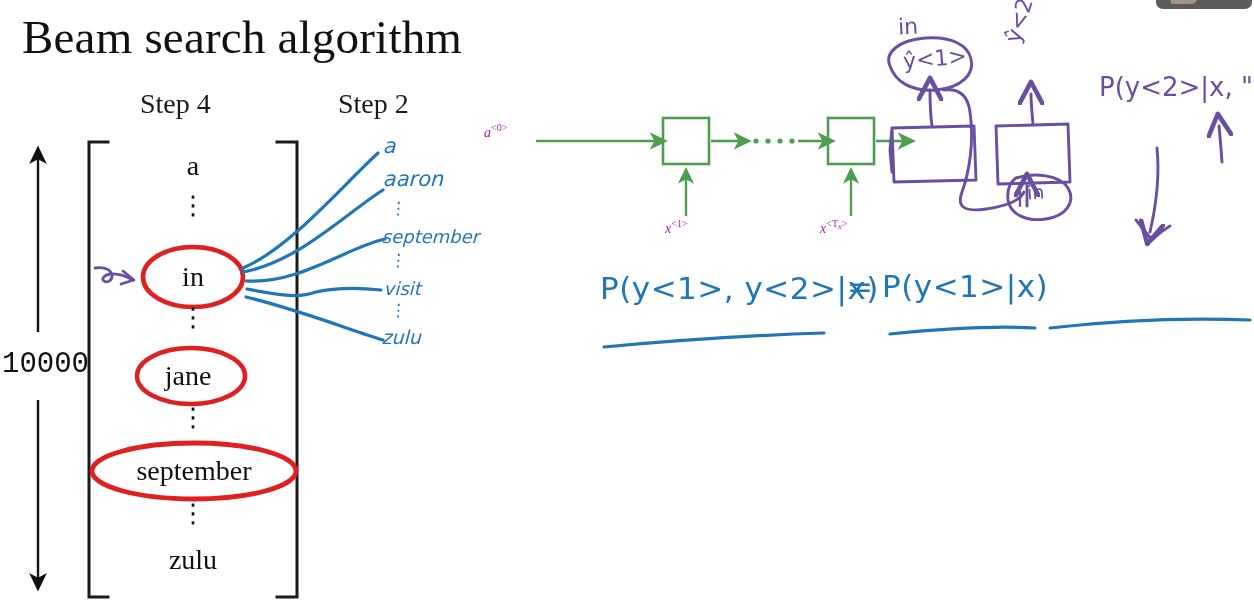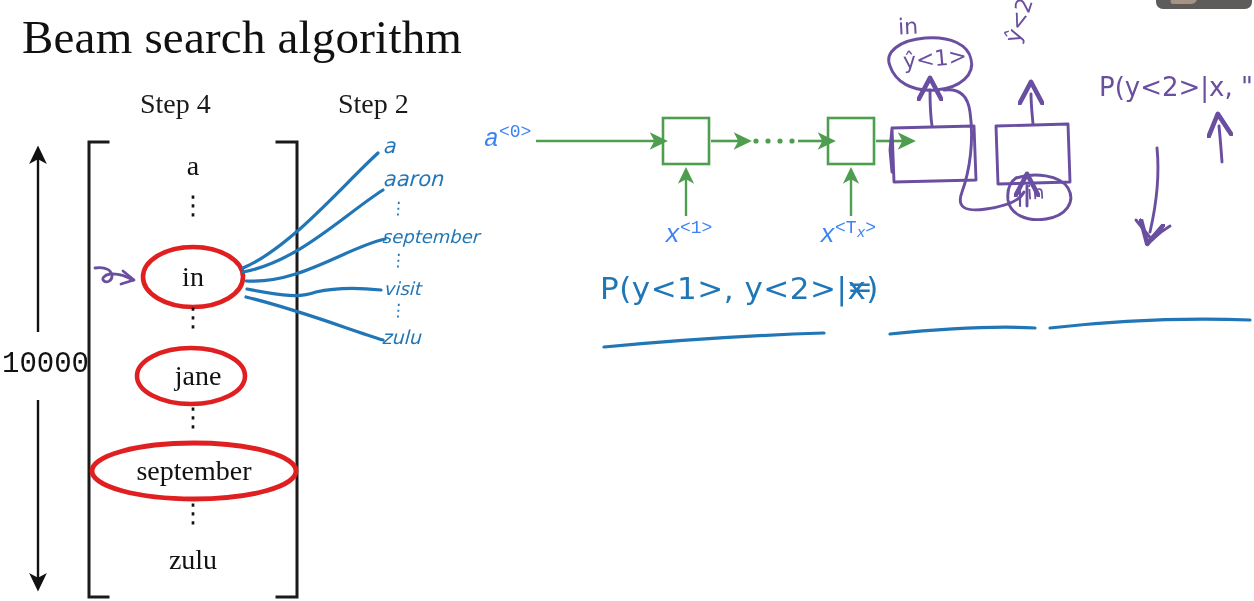--- a/index.html
+++ b/index.html
@@ -64,25 +64,25 @@
     font-weight:500;
     transform:skewX(-4deg);
   }
   .branch-dots{
     font-size:17px;
     line-height:0.5;
     transform:skewX(-4deg);
   }
 
   .green-lbl{
-    color:#3b82f6;
-    font-family:Liberation Mono, monospace;
+    color:#a21caf;
+    font-family:Liberation Serif, serif;
     font-style:italic;
     white-space:nowrap;
-    font-size:25px;
+    font-size:14px;
   }
   .green-lbl sup{font-style:normal;font-size:0.72em;}
   .green-lbl .sub-it{font-style:italic;}
 
   .purple-hand{
     color:#6a4ea0;
     font-family:"DejaVu Sans",sans-serif;
     white-space:nowrap;
   }
   .eq-blue{
@@ -233,21 +233,21 @@
 
   <div class="abs step-label step1">Step 4</div>
   <div class="abs step-label step2">Step 2</div>
 
   <div class="abs count-label">10000</div>
 
   <div class="abs vocab-word" style="left:193px;top:150px;">a</div>
   <div class="abs vocab-dots" style="left:193px;top:198px;">⋮</div>
   <div class="abs vocab-word" style="left:193px;top:261px;">in</div>
   <div class="abs vocab-dots" style="left:193px;top:310px;">⋮</div>
-  <div class="abs vocab-word" style="left:198px;top:360px;">jane</div>
+  <div class="abs vocab-word" style="left:188px;top:360px;">jane</div>
   <div class="abs vocab-dots" style="left:193px;top:410px;">⋮</div>
   <div class="abs vocab-word" style="left:194px;top:455px;">september</div>
   <div class="abs vocab-dots" style="left:193px;top:506px;">⋮</div>
   <div class="abs vocab-word" style="left:193px;top:544px;">zulu</div>
 
   <div class="abs hand-blue branch-word" style="left:384px;top:134px;">a</div>
   <div class="abs hand-blue branch-word" style="left:384px;top:167px;">aaron</div>
   <div class="abs hand-blue branch-dots" style="left:390px;top:204px;">⋮</div>
   <div class="abs hand-blue branch-word" style="left:383px;top:226px;font-size:18px;">september</div>
   <div class="abs hand-blue branch-dots" style="left:390px;top:256px;">⋮</div>
@@ -267,16 +267,17 @@
 
   <div class="abs purple-hand" style="left:898px;top:14px;font-size:22px;transform:rotate(-3deg);">in</div>
   <div class="abs purple-hand" style="left:903px;top:46px;font-size:22px;transform:rotate(-5deg);">ŷ&lt;1&gt;</div>
   <div class="abs purple-hand" style="left:1000px;top:38px;font-size:22px;transform:rotate(-72deg);transform-origin:left top;">ŷ&lt;2&gt;</div>
   <div class="abs purple-hand" style="left:1027px;top:181px;font-size:19px;transform:rotate(-4deg);">in</div>
 
   <div class="abs purple-hand" style="left:1099px;top:72px;font-size:26px;">P(y&lt;2&gt;|x, "in")</div>
 
   <div class="abs eq-blue eq-text" style="left:600px;top:270px;">P(y&lt;1&gt;, y&lt;2&gt;|x)</div>
   <div class="abs eq-blue eq-text" style="left:847px;top:268px;">=</div>
+  <div class="abs eq-blue eq-text" style="left:882px;top:268px;">P(y&lt;1&gt;|x)</div>
 
   <div class="toolbar-strip"></div>
 
 </div>
 
 </body></html>

